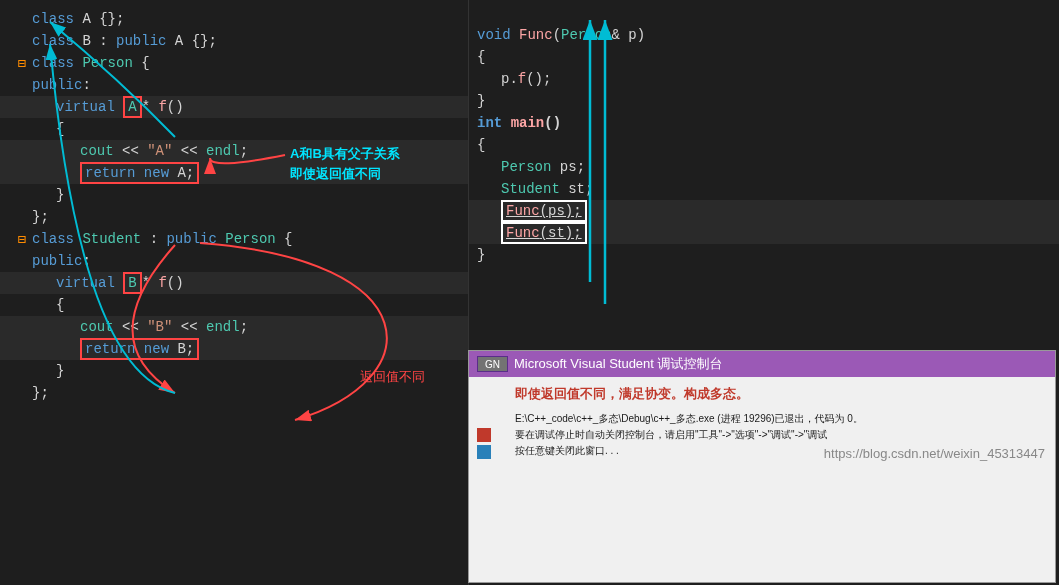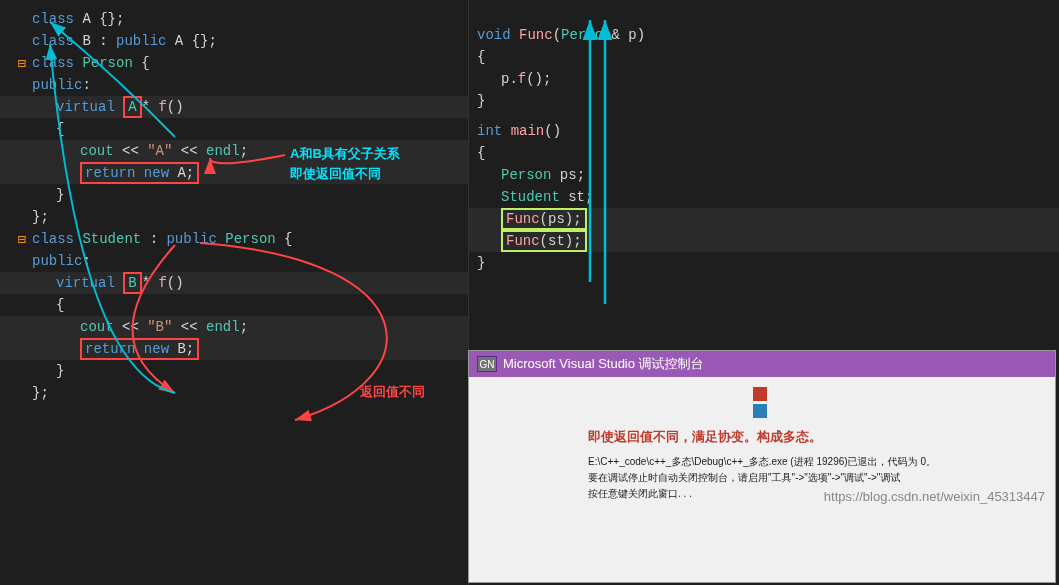--- a/index.html
+++ b/index.html
@@ -58,23 +58,24 @@
     .highlighted-line {
       background: #2a2a2a;
     }
 
     .box-red {
       border: 2px solid #ff4444;
       padding: 1px 3px;
       display: inline;
     }
     .box-teal {
-      border: 2px solid #bef264;
+      border: 2px solid #ffffff;
       padding: 1px 3px;
       display: inline;
+      text-decoration: underline;
     }
 
     
     .right-panel {
       position: absolute;
       top: 0;
       left: 468px;
       width: 591px;
       height: 585px;
       background: #1e1e1e;
@@ -89,24 +90,23 @@
       font-family: 'Microsoft YaHei', 'SimHei', sans-serif;
       font-size: 13px;
       font-weight: bold;
       white-space: nowrap;
     }
 
     .annotation-red {
       color: #ff4444;
       font-family: 'Microsoft YaHei', 'SimHei', sans-serif;
       font-size: 13px;
-      font-weight: bold;
+      font-weight: normal;
       position: absolute;
       white-space: nowrap;
-      margin-top: 15px;
     }
 
     
     .arrows-svg {
       position: absolute;
       top: 0;
       left: 0;
       width: 1059px;
       height: 585px;
       pointer-events: none;
@@ -130,21 +130,21 @@
       font-family: 'Microsoft YaHei', sans-serif;
       font-size: 13px;
       padding: 4px 8px;
       display: flex;
       align-items: center;
       gap: 6px;
       height: 26px;
     }
 
     .console-icon {
-      width: 20px;
+      width: 31px;
       height: 16px;
       background: #737373;
       display: inline-flex;
       align-items: center;
       justify-content: center;
       font-size: 10px;
       color: white;
       border: 1px solid #5a2d8a;
     }
 
@@ -278,21 +278,21 @@
   </div>
   <div class="line">
     <span>{</span>
   </div>
   <div class="line">
     <span style="padding-left:24px">p.</span><span class="fn">f</span><span>();</span>
   </div>
   <div class="line">
     <span>}</span>
   </div>
-  <div class="line" style="margin-top:8px;">
+  <div class="line" style="margin-top:0;font-weight:bold;">
     <span class="kw">int</span><span> </span><span class="fn">main</span><span>()</span>
   </div>
   <div class="line">
     <span>{</span>
   </div>
   <div class="line">
     <span style="padding-left:24px"><span class="type">Person</span><span> ps;</span></span>
   </div>
   <div class="line">
     <span style="padding-left:24px"><span class="type">Student</span><span> st;</span></span>
@@ -341,24 +341,24 @@
 
 </svg>
 
 <div class="annotation" style="top:145px; left:290px;">A和B具有父子关系</div>
 <div class="annotation" style="top:165px; left:290px;">即使返回值不同</div>
 <div class="annotation-red" style="top:368px; left:360px;">返回值不同</div>
 
 <div class="console-panel">
   <div class="console-titlebar">
     <span class="console-icon">GN</span>
-    <span>Microsoft Visual Studio 调试控制台</span>
+    <span>Microsoft Visual Student 调试控制台</span>
   </div>
   <div style="position:relative; padding: 8px;">
-    <div style="display:flex; align-items:center; gap:10px;flex-direction:column;">
+    <div style="display:flex; align-items:flex-end; gap:20px;">
       <div style="display:flex; flex-direction:column; gap:3px; margin-top:2px; flex-shrink:0;">
         <div class="sq-a"></div>
         <div class="sq-b"></div>
       </div>
       <div>
         <div style="color:#c0392b; font-weight:bold; font-family:'Microsoft YaHei',sans-serif; font-size:13px; margin-bottom:8px;">即使返回值不同，满足协变。构成多态。</div>
         <div style="color:#1a1a1a; font-family:'Microsoft YaHei',sans-serif; font-size:10px; line-height:1.6;">
           <div>E:\C++_code\c++_多态\Debug\c++_多态.exe (进程 19296)已退出，代码为 0。</div>
           <div>要在调试停止时自动关闭控制台，请启用"工具"-&gt;"选项"-&gt;"调试"-&gt;"调试</div>
           <div>按任意键关闭此窗口. . .</div>

